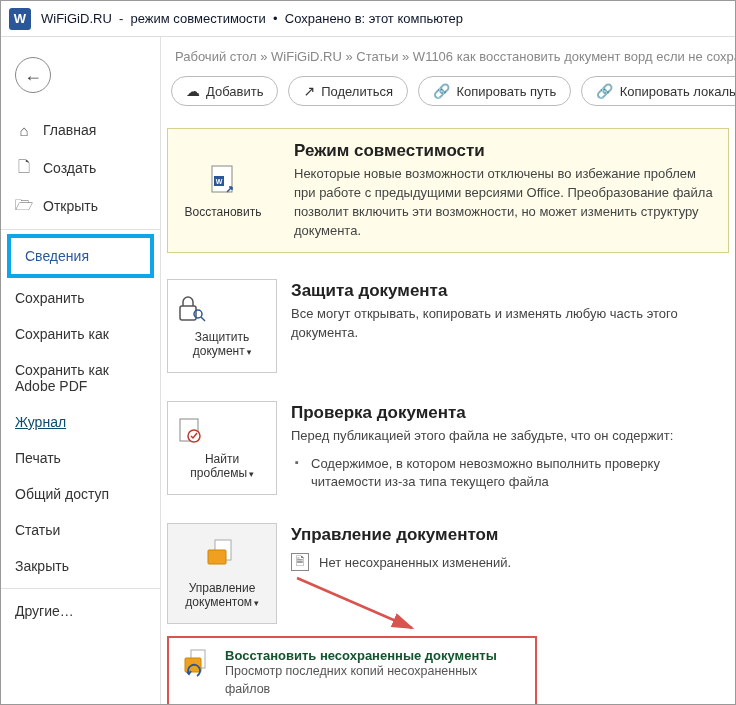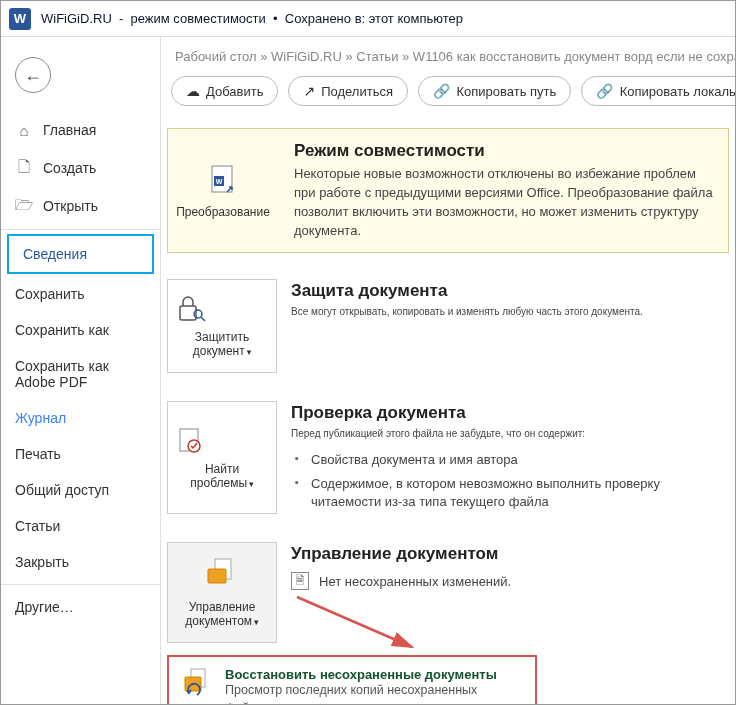--- a/index.html
+++ b/index.html
@@ -4,41 +4,41 @@
   <style>
     * { box-sizing: border-box; margin: 0; padding: 0; }
     body { font-family: 'Segoe UI', Tahoma, sans-serif; background: #fff; font-size: 14px; color: #333; width: 736px; height: 705px; overflow: hidden; border: 1px solid #999; }
     .title-bar { display: flex; align-items: center; height: 36px; padding: 0 8px; border-bottom: 1px solid #ddd; gap: 10px; }
     .word-icon { width: 22px; height: 22px; background: #2b579a; color: #fff; display: flex; align-items: center; justify-content: center; font-weight: bold; font-size: 13px; border-radius: 3px; }
     .title-text { font-size: 13px; color: #0f172a; }
     .content-area { display: flex; height: calc(100% - 36px); }
     .sidebar { width: 160px; border-right: 1px solid #e0e0e0; padding-top: 20px; }
     .back-btn { width: 36px; height: 36px; border: 1px solid #888; border-radius: 50%; display: flex; align-items: center; justify-content: center; margin-left: 14px; margin-bottom: 18px; cursor: pointer; font-size: 18px; color: #444; }
     .nav-item { display: flex; align-items: center; padding: 10px 14px; gap: 10px; cursor: pointer; font-size: 14px; color: #333; }
-    .nav-item.selected { color: #2b579a; border: 2px solid #0ea5e9; margin: 2px 6px; }
-    .nav-item.disabled { color: #3b82f6; }
+    .nav-item.selected { color: #2b579a; border: 4px solid #0ea5e9; margin: 2px 6px; }
+    .nav-item.disabled { color: #0c4a6e; text-decoration: underline; }
     .nav-divider { border-top: 1px solid #e0e0e0; margin: 4px 0; }
     .nav-icon { width: 18px; height: 18px; display: flex; align-items: center; justify-content: center; color: #555; font-size: 15px; }
     .main { flex: 1; padding: 10px 6px; overflow: hidden; }
     .breadcrumb { font-size: 13px; color: #888; padding: 2px 8px 12px 8px; white-space: nowrap; }
     .action-row { display: flex; gap: 10px; padding: 0 4px; margin-bottom: 22px; }
     .action-btn { border: 1px solid #bbb; border-radius: 20px; padding: 6px 14px; display: flex; align-items: center; gap: 6px; font-size: 13px; cursor: pointer; white-space: nowrap; }
     .action-btn .ic { font-size: 14px; }
     .info-card { display: flex; border: 1px solid #bbb; margin-bottom: 26px; }
     .info-card.yellow { background: #fffdea; border-color: #d6cf8e; }
     .card-btn { width: 110px; display: flex; flex-direction: column; align-items: center; justify-content: center; gap: 6px; padding: 12px 6px; font-size: 12px; text-align: center; cursor: pointer; }
     .card-body { flex: 1; padding: 12px 12px 12px 16px; }
     .card-title { font-size: 17px; font-weight: 600; margin-bottom: 4px; color: #222; }
     .card-desc { font-size: 13px; color: #444; line-height: 1.45; }
     .section { display: flex; margin-bottom: 28px; gap: 14px; position: relative; }
     .section-btn { width: 110px; border: 1px solid #ccc; display: flex; flex-direction: column; justify-content: center; gap: 6px; padding: 14px 6px; font-size: 12px; text-align: center; cursor: pointer; background: #fff; }
     .section-btn .bi { font-size: 26px; }
     .section-body { flex: 1; padding-top: 2px; }
     .section-title { font-size: 17px; font-weight: 600; margin-bottom: 4px; color: #222; }
-    .section-desc { font-size: 10px; color: #444; line-height: 1.45; }
+    .section-desc { font-size: 13px; color: #444; line-height: 1.45; }
     .bullets { list-style: none; margin-top: 6px; }
     .bullets li { font-size: 13px; color: #444; padding: 3px 0 3px 20px; position: relative; line-height: 1.4; }
     .bullets li::before { content: "▪"; position: absolute; left: 4px; color: #666; font-size: 11px; }
     .mgmt-row { display: flex; align-items: center; gap: 10px; font-size: 13px; color: #444; margin-top: 8px; }
     .mgmt-icon { width: 18px; height: 18px; border: 1px solid #888; display: flex; align-items: center; justify-content: center; font-size: 11px; }
     .recover-box { border: 2px solid #d9534f; padding: 10px 14px; display: flex; gap: 12px; margin-top: 10px; width: 370px; cursor: pointer; }
     .recover-icon { font-size: 24px; width: 30px; display: flex; align-items: flex-start; }
     .recover-text .rtitle { font-size: 13px; font-weight: 600; color: #14532d; }
     .recover-text .rdesc { font-size: 12.5px; color: #555; line-height: 1.4; }
     .arrow-svg { position: absolute; left: 125px; top: 50px; pointer-events: none; }
@@ -135,21 +135,21 @@
     </div>
 
     <div class="info-card yellow">
       <div class="card-btn">
         <svg class="doc-icon-svg" viewBox="0 0 36 36">
           <rect x="7" y="3" width="20" height="26" fill="#fff" stroke="#888"></rect>
           <rect x="9" y="13" width="10" height="10" fill="#2b579a"></rect>
           <text x="14" y="21" font-size="7" fill="#fff" font-weight="bold" text-anchor="middle">W</text>
           <path d="M22 29 L27 24 M27 24 L24 24 M27 24 L27 27" stroke="#2b579a" stroke-width="1.5" fill="none"></path>
         </svg>
-        <span>Преобразование</span>
+        <span>Восстановить</span>
       </div>
       <div class="card-body">
         <div class="card-title">Режим совместимости</div>
         <div class="card-desc">Некоторые новые возможности отключены во избежание проблем при работе с предыдущими версиями Office. Преобразование файла позволит включить эти возможности, но может изменить структуру документа.</div>
       </div>
     </div>
 
     <div class="section">
       <div class="section-btn">
         <svg class="bi" width="34" height="30" viewBox="0 0 34 30">
@@ -172,21 +172,20 @@
           <rect x="6" y="3" width="18" height="22" fill="#fff" stroke="#888"></rect>
           <circle cx="20" cy="20" r="6" fill="#fff" stroke="#c0392b" stroke-width="1.5"></circle>
           <path d="M17 20 L19 22 L23 17" stroke="#c0392b" stroke-width="1.5" fill="none"></path>
         </svg>
         <span><span>Найти проблемы</span><span class="caret">▾</span></span>
       </div>
       <div class="section-body">
         <div class="section-title">Проверка документа</div>
         <div class="section-desc">Перед публикацией этого файла не забудьте, что он содержит:</div>
         <ul class="bullets">
-          <li>Свойства документа и имя автора</li>
           <li>Содержимое, в котором невозможно выполнить проверку читаемости из-за типа текущего файла</li>
         </ul>
       </div>
     </div>
 
     <div class="section">
       <div class="section-btn" style="background:#f3f3f3;">
         <span class="bi folder-icon">
           <svg width="34" height="30" viewBox="0 0 34 30">
             <rect x="10" y="2" width="16" height="20" fill="#fff" stroke="#aaa"></rect>

